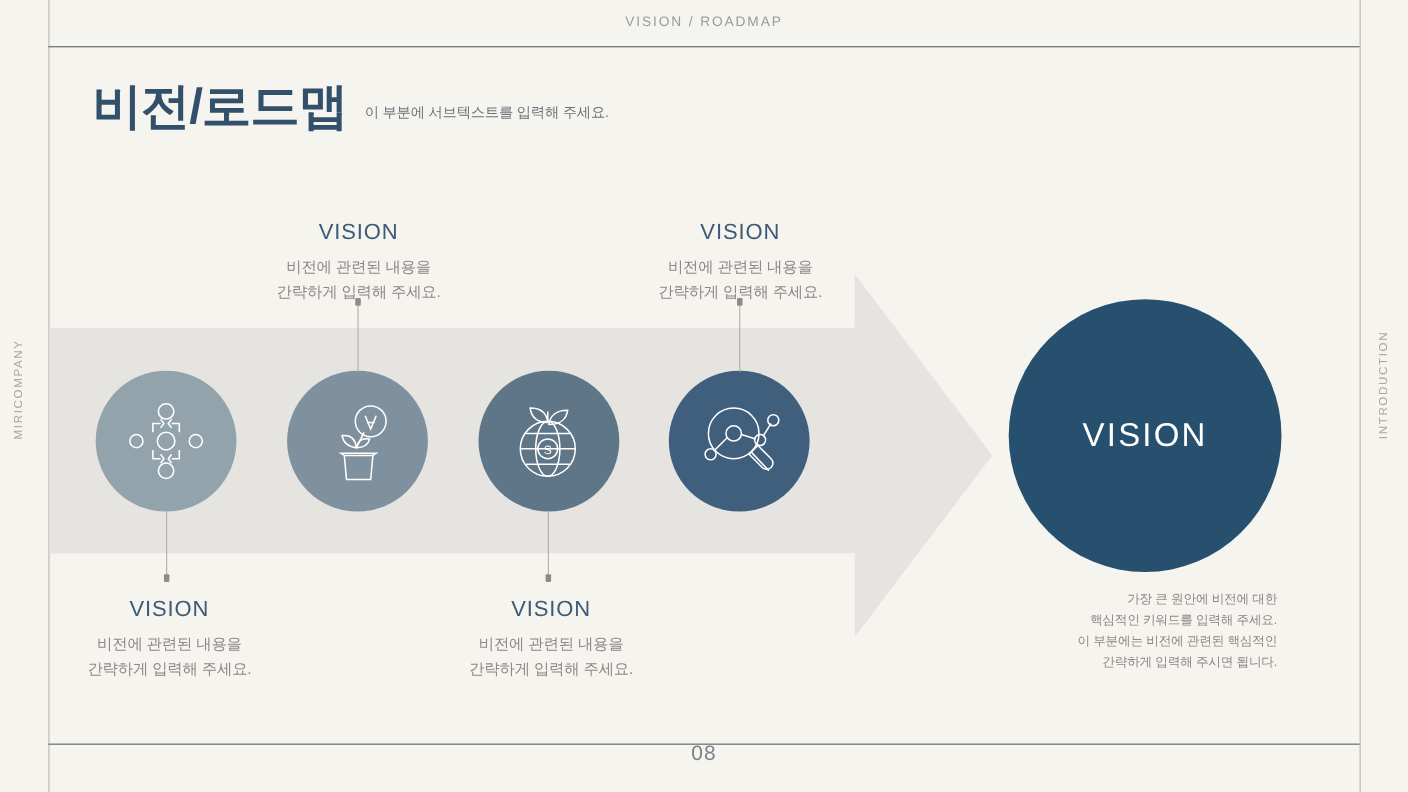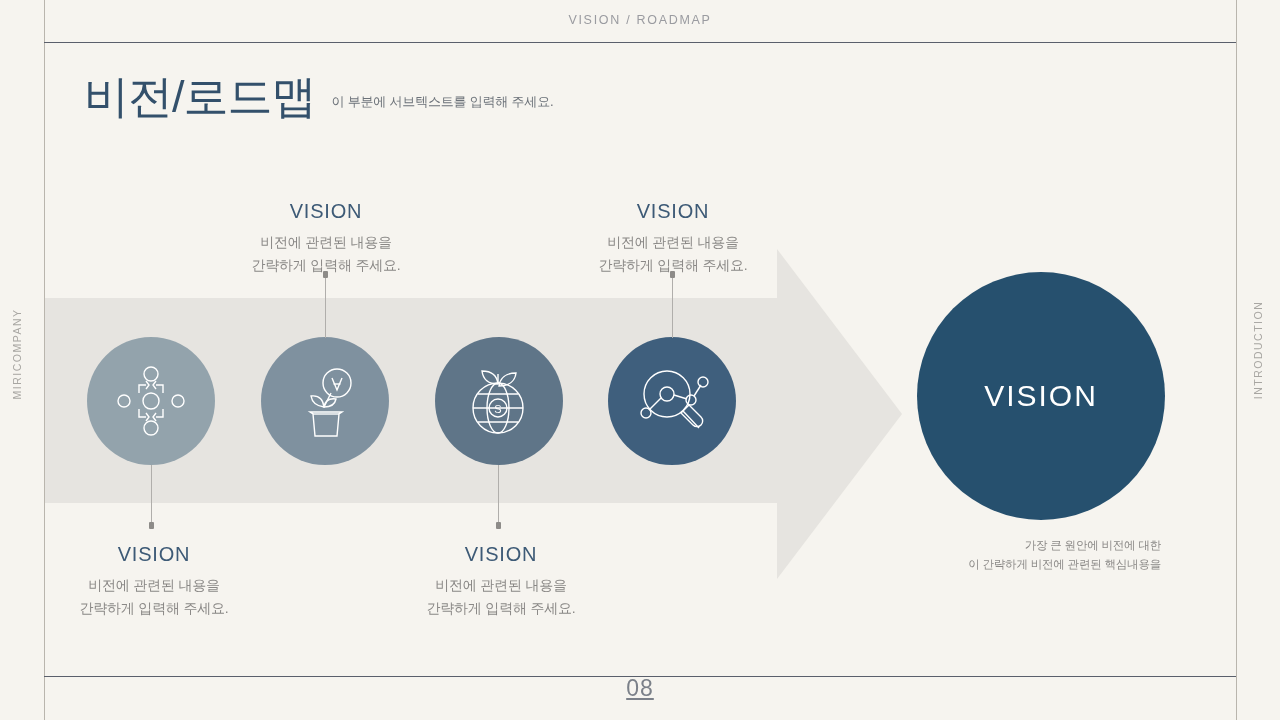--- a/index.html
+++ b/index.html
@@ -76,21 +76,21 @@
 
   
   .title-wrap {
     position: absolute;
     left: 84px; top: 74px;
     display: flex;
     align-items: flex-end;
   }
   .title-main {
     font-size: 45px;
-    font-weight: 400;
+    font-weight: 700;
     color: #33506b;
     letter-spacing: -1px;
     line-height: 1;
   }
   .title-sub {
     font-size: 13px;
     color: #6c7279;
     margin-left: 16px;
     margin-bottom: 8px;
     letter-spacing: -0.2px;
@@ -179,24 +179,23 @@
     color: #8a8886;
     line-height: 1.66;
     letter-spacing: -0.2px;
   }
 
   
   .page-number {
     position: absolute;
     left: 0; top: 675px; width: 1280px;
     text-align: center;
-    font-size: 23px;
+    font-size: 19px;
     color: #7b8089;
     letter-spacing: 1px;
-    text-decoration: underline;
   }
 </style>
 </head>
 <body>
 
 <div class="slide">
 
   <div class="frame-left"></div>
   <div class="frame-right"></div>
   <div class="frame-top"></div>
@@ -318,18 +317,20 @@
       <div>비전에 관련된 내용을</div>
       <div>간략하게 입력해 주세요.</div>
     </div>
   </div>
 
   <div class="vision-circle">
     <span class="vision-circle-label">VISION</span>
   </div>
   <div class="vision-desc">
     <div>가장 큰 원안에 비전에 대한</div>
-    <div>이 간략하게 비전에 관련된 핵심내용을</div>
+    <div>핵심적인 키워드를 입력해 주세요.</div>
+    <div>이 부분에는 비전에 관련된 핵심적인</div>
+    <div>간략하게 입력해 주시면 됩니다.</div>
   </div>
 
   <div class="page-number">08</div>
 
 </div>
 
 </body></html>

